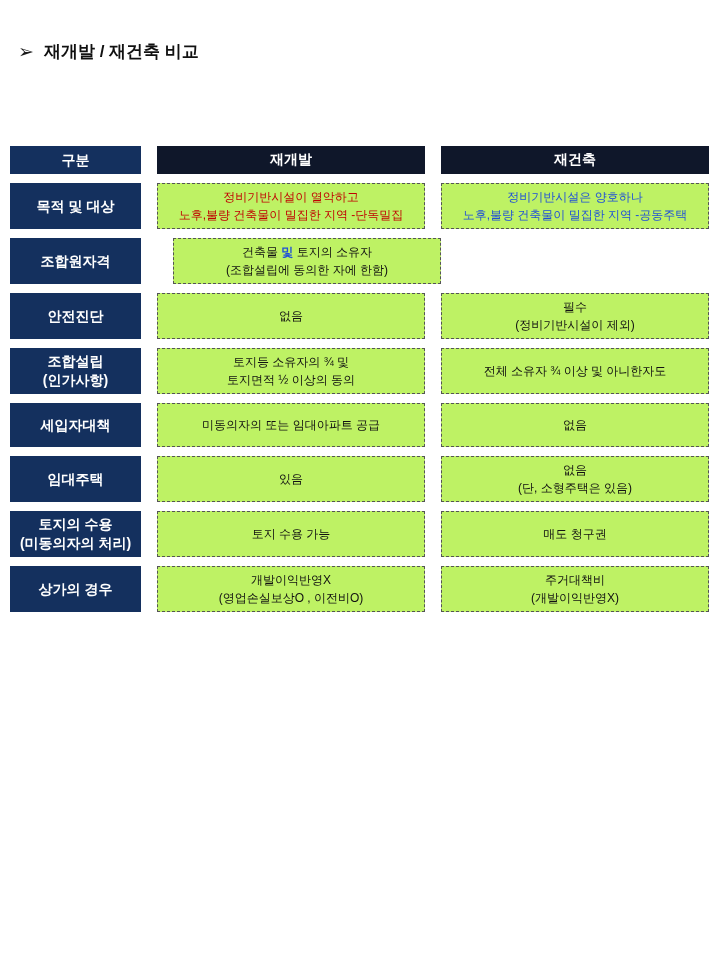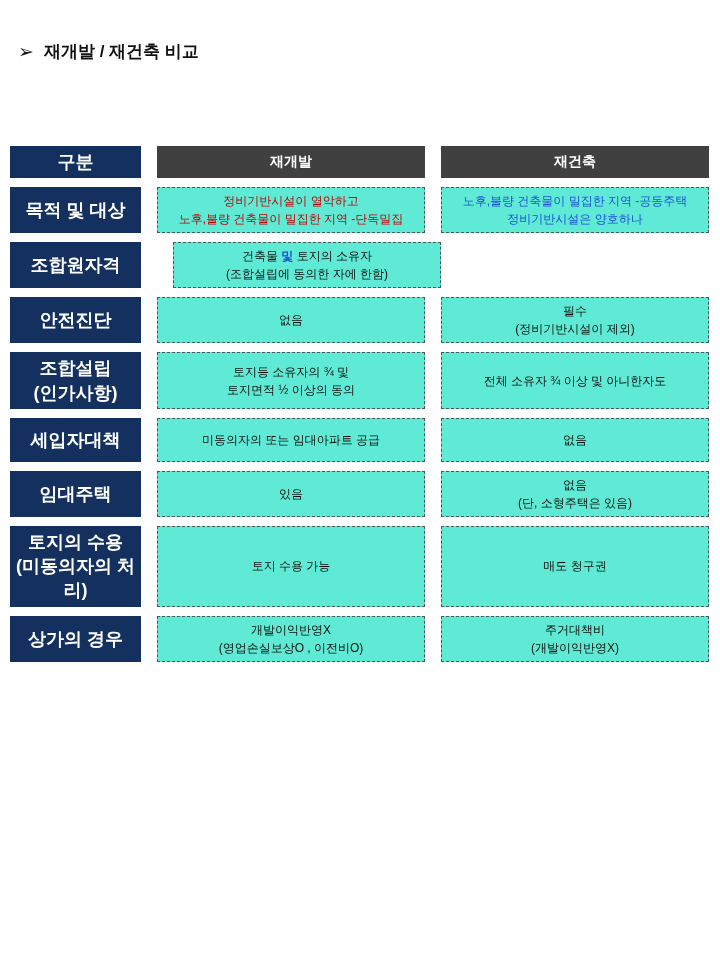--- a/index.html
+++ b/index.html
@@ -49,58 +49,58 @@
   .row {
     display: flex;
     align-items: stretch;
     margin-bottom: 9px;
   }
   .cell-label {
     width: 131px;
     min-height: 30px;
     background: #14305e;
     color: #ffffff;
-    font-size: 18px;
+    font-size: 14px;
     font-weight: bold;
     display: flex;
     align-items: center;
     justify-content: center;
     text-align: center;
     line-height: 1.35;
     flex: none;
     padding: 4px 2px;
     box-sizing: border-box;
   }
   .head-row .cell-label {
     min-height: 28px;
   }
   .spacer-sm {
     width: 16px;
     flex: none;
   }
   .cell-head {
     width: 268px;
     min-height: 28px;
-    background: #404040;
+    background: #0f172a;
     color: #ffffff;
     font-size: 14px;
     font-weight: bold;
     display: flex;
     align-items: center;
     justify-content: center;
     text-align: center;
     flex: none;
     padding: 4px 8px;
     box-sizing: border-box;
   }
   .cell-body {
     width: 268px;
     min-height: 44px;
     border: 1px dashed #555555;
-    background: #5eead4;
+    background: #bef264;
     font-size: 12px;
     color: #111111;
     display: flex;
     align-items: center;
     justify-content: center;
     text-align: center;
     line-height: 1.5;
     flex: none;
     padding: 4px 6px;
     box-sizing: border-box;
@@ -148,22 +148,22 @@
       <div class="spacer-sm"></div>
       <div class="cell-body tall">
         <span>
           <span class="line red">정비기반시설이 열악하고</span>
           <span class="line red">노후,불량 건축물이 밀집한 지역 -단독밀집</span>
         </span>
       </div>
       <div class="spacer-sm"></div>
       <div class="cell-body tall">
         <span>
+          <span class="line blue">정비기반시설은 양호하나</span>
           <span class="line blue">노후,불량 건축물이 밀집한 지역 -공동주택</span>
-          <span class="line blue">정비기반시설은 양호하나</span>
         </span>
       </div>
     </div>
 
     <div class="row">
       <div class="cell-label">
         <span>조합원자격</span>
       </div>
       <div class="spacer-sm"></div>
       <div class="spacer-sm"></div>

